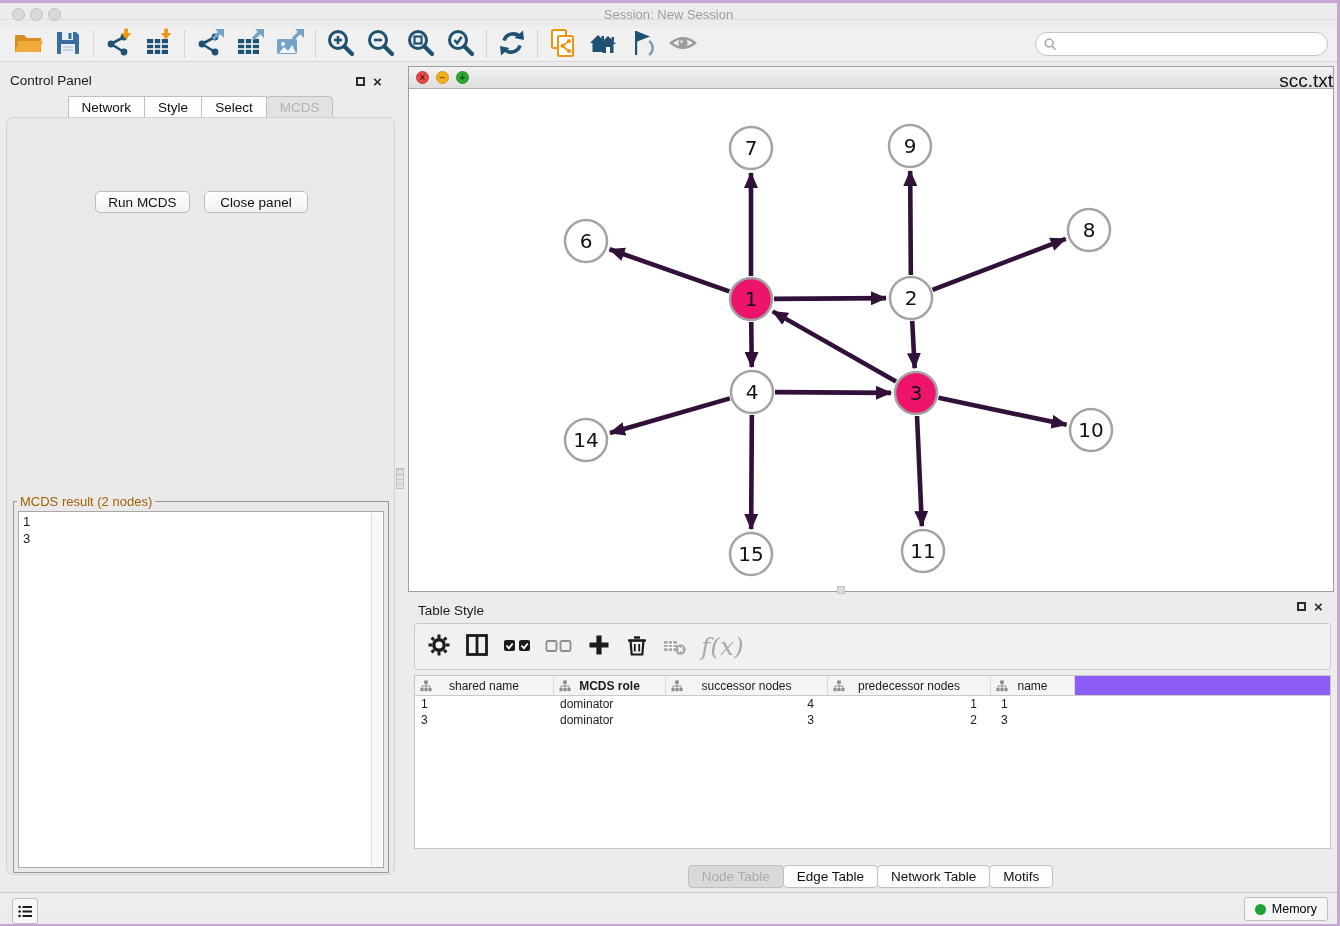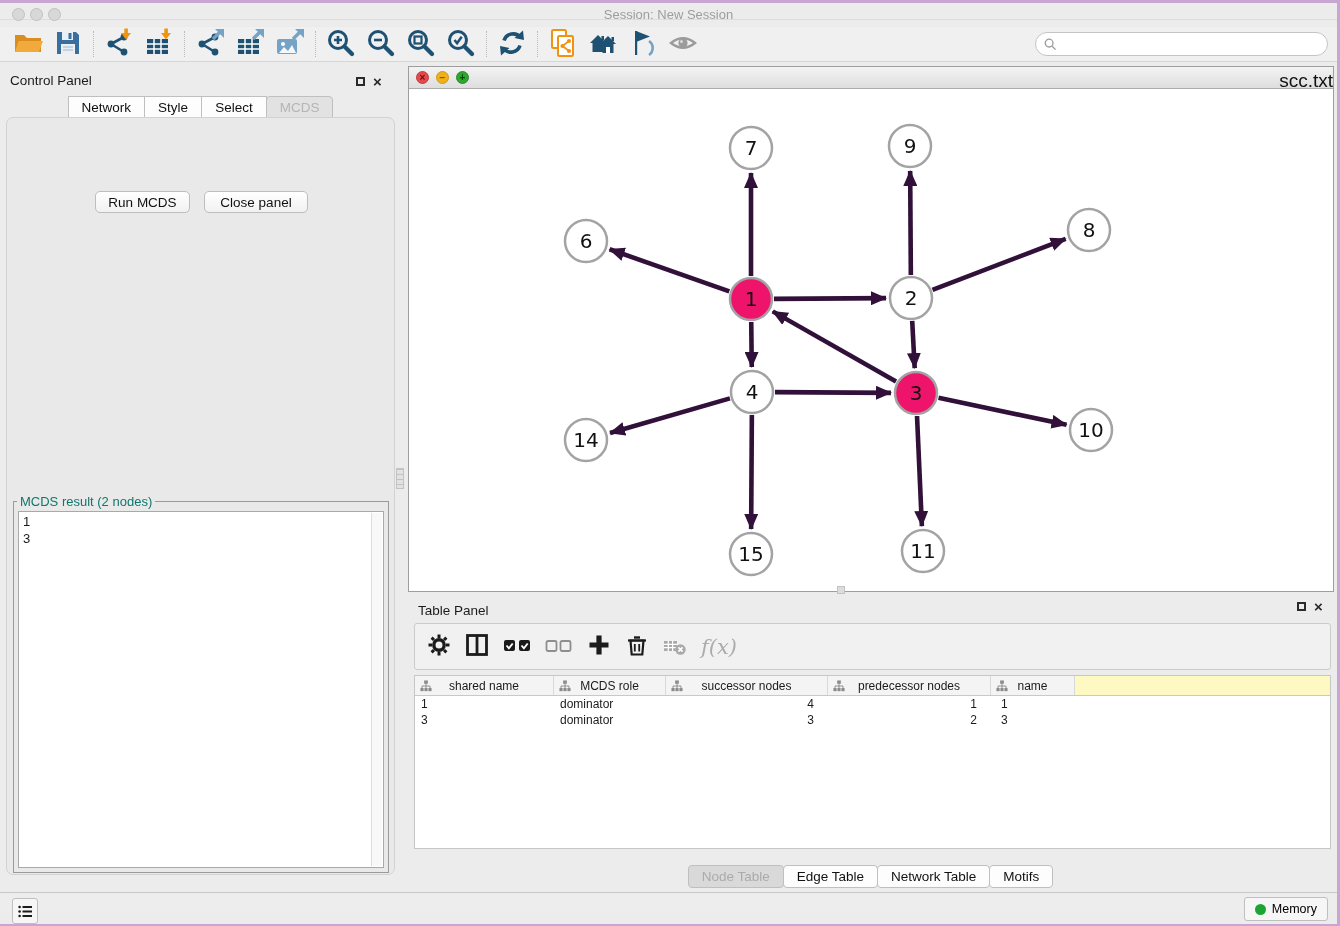--- a/index.html
+++ b/index.html
@@ -59,21 +59,21 @@
   .dd-down { width:0; height:0; border-left:4px solid transparent;
     border-right:4px solid transparent; border-top:5px solid #555; }
   .btn { position:absolute; height:22px; background:linear-gradient(#FFFFFF,#F1F1F1);
     border:1px solid #BDBDBD; border-radius:5px; font-size:13.5px;
     font-family:"Liberation Sans",sans-serif; color:#111; }
   .btn-run { top:73px; left:88px; width:95px; }
   .btn-close { top:73px; left:197px; width:104px; }
 
   .mcds-fieldset { position:absolute; left:6px; top:376px; width:376px; height:379px;
     border:1px solid #9A9A9A; }
-  .mcds-fieldset legend { font-size:13px; padding:0 3px; margin-left:3px; color:#0f766e; }
+  .mcds-fieldset legend { font-size:13px; padding:0 3px; margin-left:3px; color:#a16207; }
   .mcds-inner { position:absolute; left:4px; right:4px; top:2px; bottom:4px;
     background:#fff; border:1px solid #A9A9A9; font-size:13px; line-height:16.5px;
     padding:2px 4px; }
   .mcds-scroll { position:absolute; top:1px; right:1px; bottom:1px; width:11px;
     background:#F8F8F8; border-left:1px solid #DDD; }
 
   .grip-v { position:absolute; left:396px; top:465px; width:8px; height:21px;
     background:#E2E2E2; border:1px solid #C2C2C2;
     background-image:linear-gradient(#C2C2C2 1px, transparent 1px);
     background-size:100% 5px; }
@@ -96,26 +96,26 @@
   .net-canvas { position:absolute; left:0; top:23px; right:0; bottom:0; }
 
   
   .tp-header { position:absolute; left:418px; top:600px; font-size:13.5px; }
   .tp-toolbar { position:absolute; left:414px; top:620px; width:917px; height:47px;
     background:#F1F1F1; border:1px solid #CBCBCB; border-radius:3px;
     display:flex; align-items:center; padding-left:12px; gap:14px; }
   .tpt-btn { background:none; border:none; display:flex; align-items:center;
     justify-content:center; height:30px; }
   .fx-label { font-family:"DejaVu Serif", serif; font-style:italic;
-    font-size:21px; color:#ABABAB; }
+    font-size:25px; color:#ABABAB; }
 
   .tp-table { position:absolute; left:414px; top:672px; width:917px; height:174px;
     background:#fff; border:1px solid #C6C6C6; overflow:hidden; }
   .thead { display:flex; height:20px; border-bottom:1px solid #C9C9C9;
-    background:#fef9c3;text-align:center; }
+    background:#8b5cf6;text-align:center; }
   .th { position:relative; height:100%; border-right:1px solid #D9D9D9;
     background:#F4F4F4; font-size:12px; display:flex; align-items:center;
     justify-content:center; color:#1b1b1b; }
   .th svg { position:absolute; left:5px; top:4px; }
   .trow { display:flex; height:16px; font-size:12px; }
   .td { height:100%; overflow:hidden; white-space:nowrap; display:flex;
     align-items:center; }
   .td.left { justify-content:flex-start; padding-left:6px; }
   .td.right { justify-content:flex-end; padding-right:14px; }
   .td.name-col { padding-left:10px; }
@@ -406,21 +406,21 @@
           <g>
             <circle cx="514" cy="461" r="21" fill="#FFFFFF" stroke="#A3A3A3" stroke-width="2.5"></circle>
             <text x="514" y="461" text-anchor="middle" dy="0.35em" font-size="20" font-family="DejaVu Sans, sans-serif" fill="#111">11</text>
           </g>
         </svg>
     </div>
   </div>
 
   <div class="grip-h"></div>
 
-  <div class="tp-header">Table Panel</div>
+  <div class="tp-header">Table Style</div>
   <div class="panel-controls tp-controls">
     <span class="float-box"></span>
     <span class="close-x">×</span>
   </div>
 
   <div class="tp-toolbar" id="tp-toolbar">
       <button class="tpt-btn">
         <span><svg width="24" height="24" viewBox="0 0 24 24">
             <circle cx="12" cy="12" r="5.2" fill="none" stroke="#1b1b1b" stroke-width="3.4"></circle>
             <path d="M12 1.5 V5 M12 19 V22.5 M1.5 12 H5 M19 12 H22.5 M4.6 4.6 L7 7 M17 17 L19.4 19.4 M4.6 19.4 L7 17 M17 7 L19.4 4.6" stroke="#1b1b1b" stroke-width="3"></path>
@@ -481,21 +481,21 @@
                 <rect x="4.5" y="0" width="4" height="3.6"></rect>
                 <rect x="0.5" y="8.2" width="3.4" height="3.4"></rect>
                 <rect x="4.8" y="8.2" width="3.4" height="3.4"></rect>
                 <rect x="9.1" y="8.2" width="3.4" height="3.4"></rect>
               </g>
               <path d="M6.5 3.6 V6 M2.2 8.2 V6 H10.8 V8.2 M6.5 6 V8.2" stroke="#8A8A8A" stroke-width="1" fill="none"></path>
             </svg>
           </span>
           <span>shared name</span>
         </div>
-        <div class="th" style="width: 112px;">
+        <div class="th" style="width: 112px; font-weight: bold;">
           <span>
             <svg width="12" height="12" viewBox="0 0 13 12">
               <g fill="#8A8A8A">
                 <rect x="4.5" y="0" width="4" height="3.6"></rect>
                 <rect x="0.5" y="8.2" width="3.4" height="3.4"></rect>
                 <rect x="4.8" y="8.2" width="3.4" height="3.4"></rect>
                 <rect x="9.1" y="8.2" width="3.4" height="3.4"></rect>
               </g>
               <path d="M6.5 3.6 V6 M2.2 8.2 V6 H10.8 V8.2 M6.5 6 V8.2" stroke="#8A8A8A" stroke-width="1" fill="none"></path>
             </svg>

